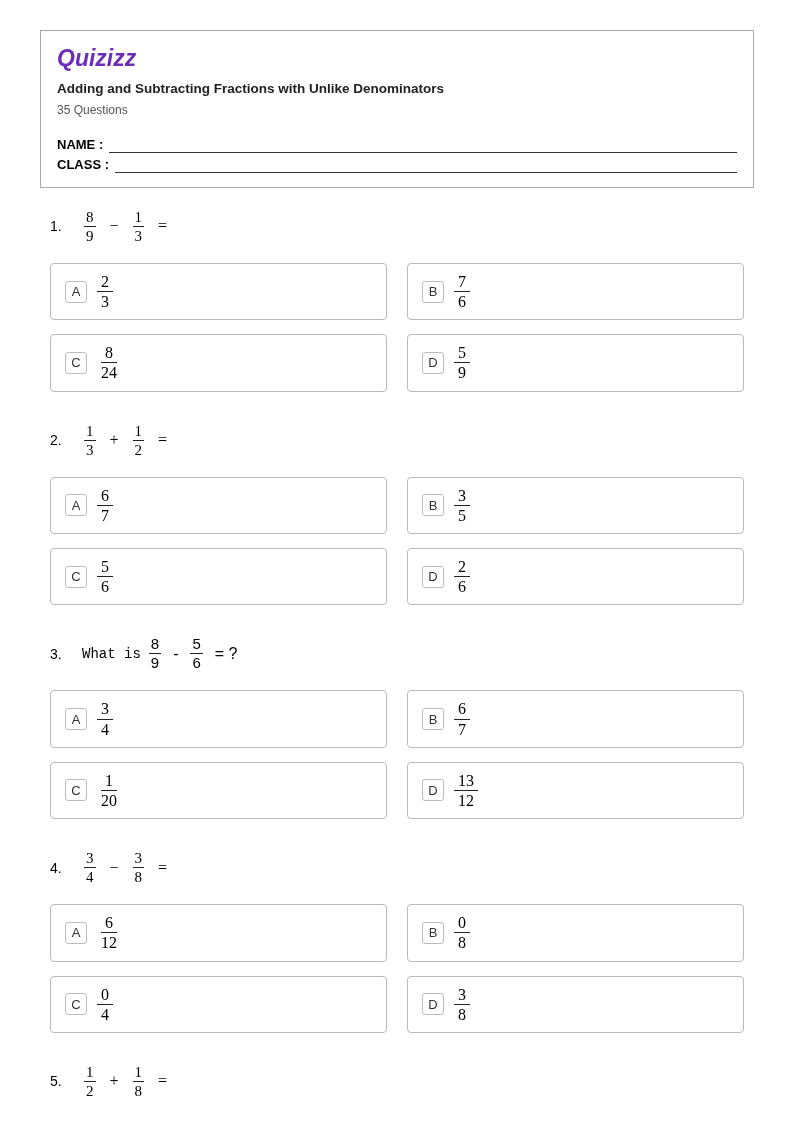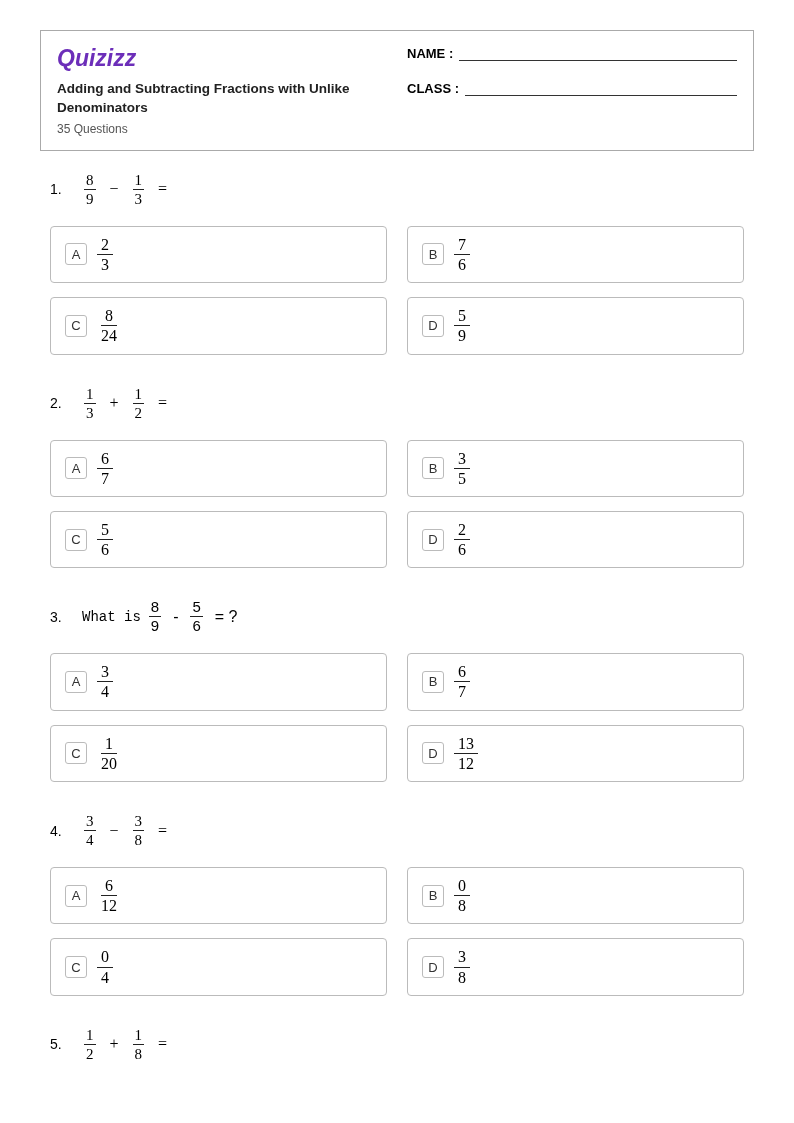--- a/index.html
+++ b/index.html
@@ -16,20 +16,21 @@
       min-height: 1123px;
       background: #fff;
       padding: 30px 40px;
     }
     .header-box {
       border: 1px solid #aaa;
       display: flex;
       padding: 14px 16px;
       margin-bottom: 20px;
       gap: 20px;
+      flex-direction: column;
     }
     .header-left {
       flex: 1;
     }
     .logo {
       font-family: Arial, sans-serif;
       font-size: 22px;
       font-weight: bold;
       color: #6c2eb9;
       margin-bottom: 8px;
@@ -46,21 +47,21 @@
     .worksheet-count {
       font-family: Arial, sans-serif;
       font-size: 12px;
       color: #555;
       margin-top: 4px;
     }
     .header-right {
       flex: 1;
       display: flex;
       flex-direction: column;
-      gap: 19px;
+      gap: 4px;
       justify-content: flex-start;
     }
     .field-row {
       display: flex;
       align-items: center;
       gap: 6px;
       font-family: Arial, sans-serif;
       font-size: 13px;
       font-weight: bold;
     }

